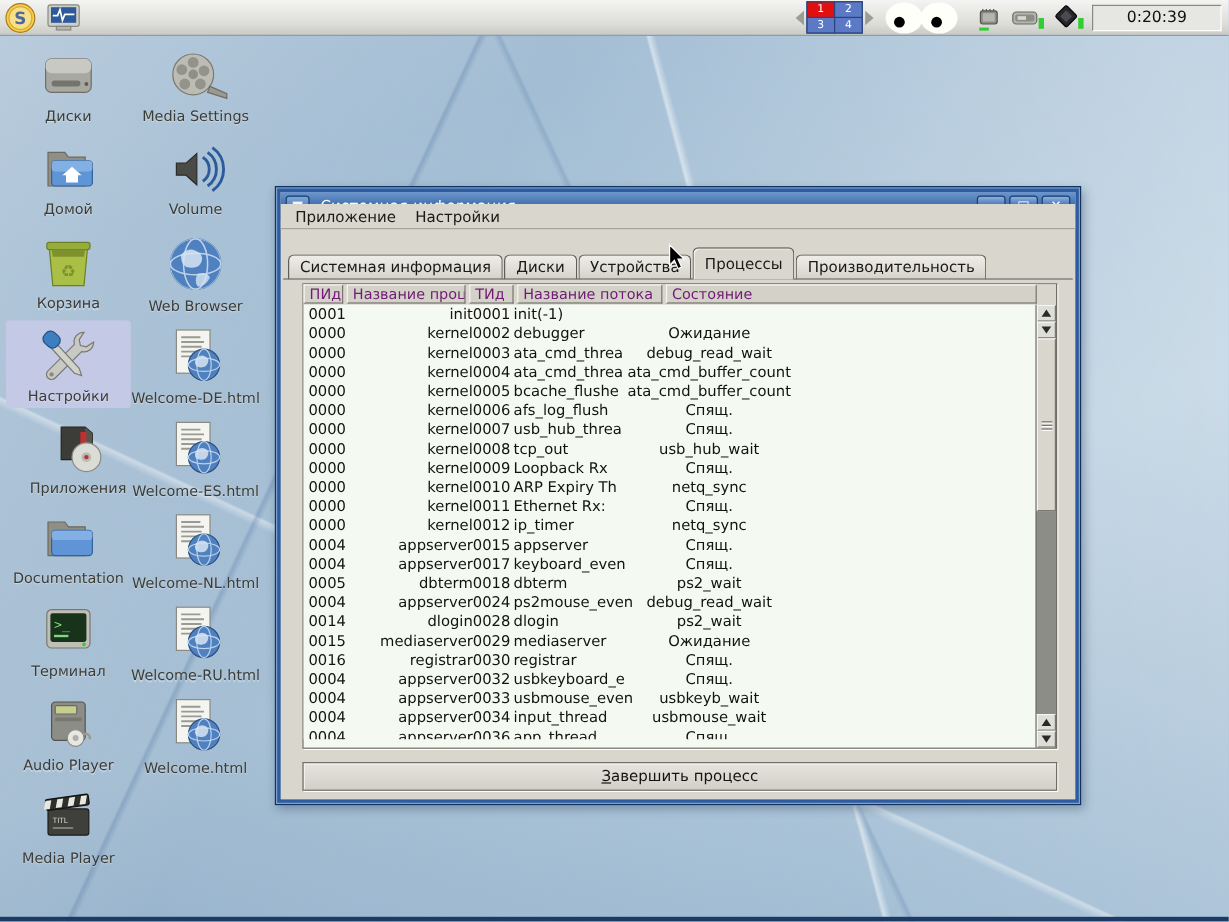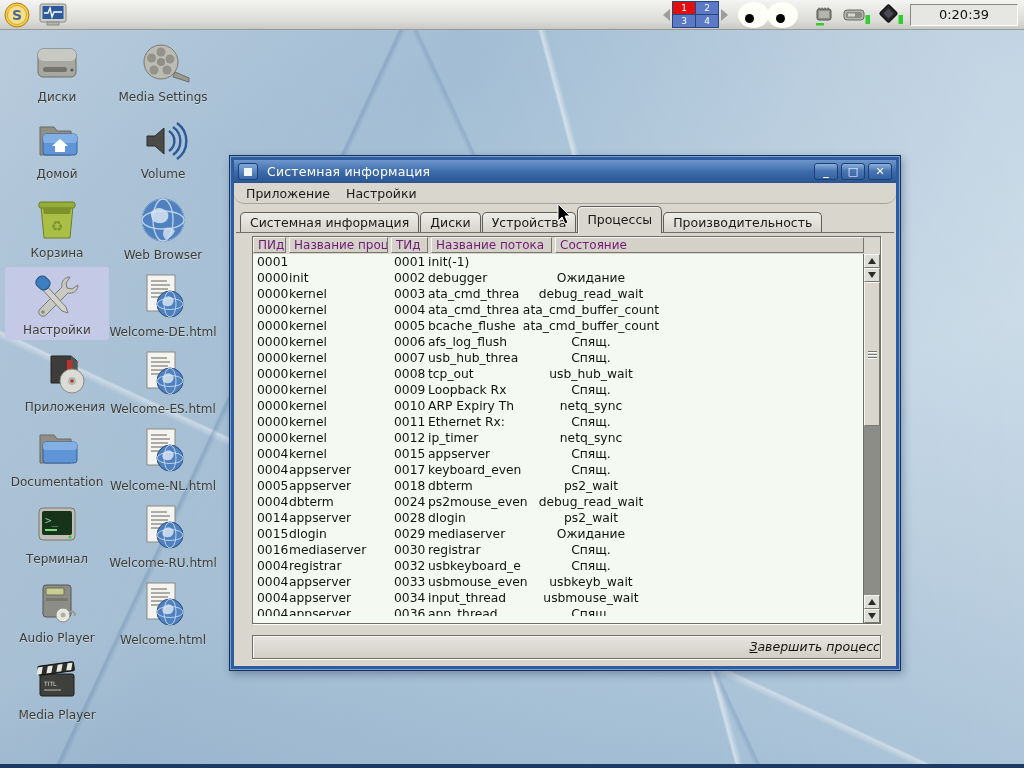--- a/index.html
+++ b/index.html
@@ -69,22 +69,22 @@
   .win-menu-btn { width:20px; height:17px; border-radius:3px;
     background:linear-gradient(#7fa6d8,#3a69a8); border:1px solid #1d3f73;
     display:flex; align-items:center; justify-content:center; }
   .win-menu-btn .sq { width:8px; height:8px; background:#f2f4f8; }
   .title-text { color:#fff; font-size:12.5px; margin-left:9px; letter-spacing:.2px; }
   .winbtns { margin-left:auto; display:flex; gap:3px; }
   .wbtn { width:24px; height:17px; border-radius:3px; border:1px solid #1d3f73;
     background:linear-gradient(#8db1de 0%,#4a77b4 45%,#34619f);
     color:#fff; font-size:11px; line-height:15px; text-align:center; font-weight:bold;
     font-family:"DejaVu Sans",sans-serif; }
-  .menubar { position:absolute; left:0; top:23px; right:0; height:21px; background:#d9d6ce;
-    border-bottom:1px solid #a7a49c; display:flex; align-items:center; gap:4px; padding:0 6px;border-radius:10px; }
+  .menubar { position:absolute; left:0; top:10px; right:0; height:21px; background:#d9d6ce;
+    border-bottom:1px solid #a7a49c; display:flex; align-items:center; gap:4px; padding:0 6px; }
   .menu-item { font-size:12.5px; color:#1a1a16; padding:2px 6px; }
 
   .tabstrip { position:absolute; left:6px; top:46px; right:6px; height:27px; display:flex; align-items:flex-end; }
   .tabline { position:absolute; left:2px; top:72px; right:2px; height:1px; background:#6f6f68; z-index:1; }
   .tab { position:relative; z-index:0; height:21px; padding:0 9px; margin-right:1px;
     background:linear-gradient(#efede8,#d5d2ca); border:1px solid #5f5f58; border-bottom:none;
     border-radius:5px 5px 0 0; font-size:12.5px; color:#1a1a16; line-height:20px; white-space:nowrap; }
   .tab.active { z-index:2; height:27px; line-height:25px; background:#d9d6ce;
     box-shadow:inset 1px 1px 0 #f4f2ee; }
 
@@ -92,21 +92,21 @@
     background:#f4f9f2; border:1px solid #6f6f68; box-shadow:1px 1px 0 #fff; }
   .thead { position:relative; height:17px; background:#d9d6ce; }
   .hcell { position:absolute; top:0; height:16px; background:#d4d1c9;
     border-top:1px solid #f5f4ef; border-left:1px solid #f5f4ef;
     border-right:1px solid #76766e; border-bottom:1px solid #76766e;
     font-size:12px; color:#701a75; line-height:14px; padding-left:4px; white-space:nowrap; overflow:hidden; }
   .rows { position:absolute; left:0; top:17px; width:610px; height:362px; overflow:hidden; background:#f4f9f2; }
   .trow { position:relative; height:16px; }
   .trow span { position:absolute; top:0; font-size:12.3px; color:#13130f; line-height:16px; white-space:nowrap; }
   .c0 { left:4px; }
-  .c1 { left:36px; width:105px; text-align:left;margin-top:16px; }
+  .c1 { left:36px; width:105px; text-align:right; }
   .c2 { left:141px; }
   .c3 { left:175px; width:120px; text-align:left; }
   .c4 { left:238px; width:200px; text-align:center;margin-top:16px; }
 
   .vscroll { position:absolute; right:0; top:17px; width:17px; height:369px;
     background:#8d8d87; border-left:1px solid #6f6f68; }
   .sbtn { width:16px; height:14px; background:linear-gradient(#ececе8,#cfcfc9); background:#dedeD8;
     border:1px solid #79796f; border-top-color:#f6f6f2; border-left-color:#f6f6f2;
     display:flex; align-items:center; justify-content:center; }
   .sbtn .tri-up { width:0;height:0;border-left:4px solid transparent;border-right:4px solid transparent;border-bottom:6px solid #2a2a26; }
@@ -114,21 +114,21 @@
   .sthumb { width:16px; height:144px; background:#d9d6ce;
     border:1px solid #79796f; border-top-color:#f6f6f2; border-left-color:#f6f6f2;
     display:flex; flex-direction:column; justify-content:center; align-items:center; gap:2px; }
   .sthumb i { display:block; width:9px; height:1px; background:#76766e; box-shadow:0 1px 0 #fff; }
   .strack { flex:1 1 auto; }
   .vscroll { display:flex; flex-direction:column; }
 
   .killbtn { position:absolute; left:18px; top:475px; width:629px; height:24px;
     background:linear-gradient(#e6e4de,#d2cfc7); border:1px solid #6f6f68;
     box-shadow:inset 1px 1px 0 #f7f6f2, 1px 1px 0 #fff;
-    font-size:12.5px; color:#14140f; text-align:right; line-height:22px;font-style:italic; }
+    font-size:12.5px; color:#14140f; text-align:center; line-height:22px; }
   .killbtn .u { text-decoration:underline; }
 
   .cursor { position:absolute; left:557px; top:203px; z-index:50; }
 </style>
 </head>
 <body>
 
 <div class="streaks"></div>
 
 <div class="taskbar">

